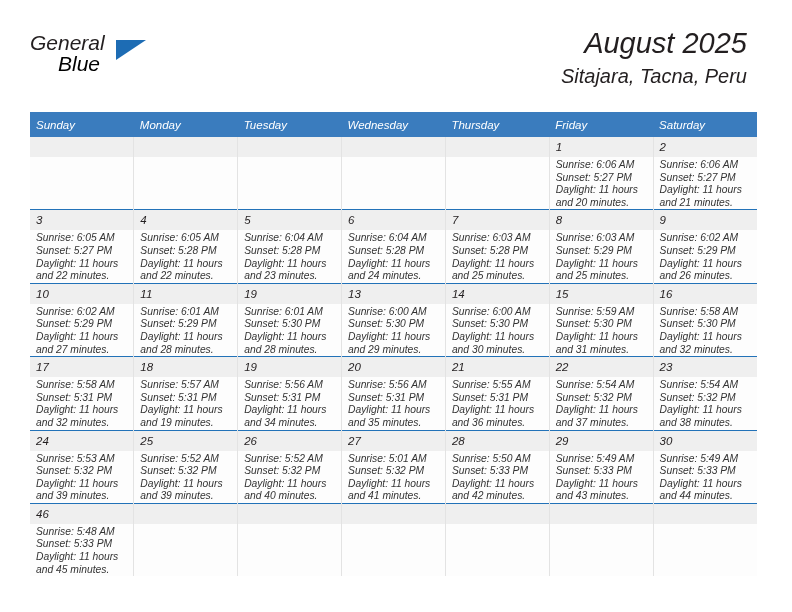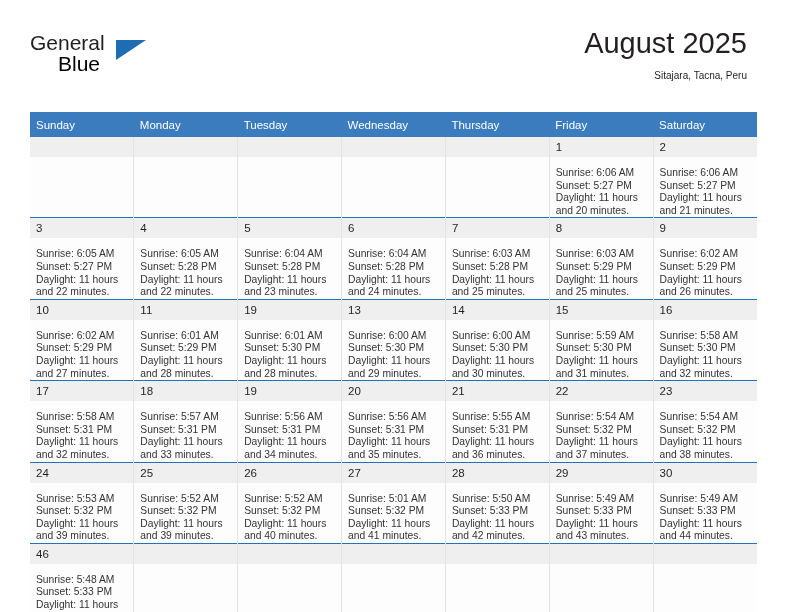--- a/index.html
+++ b/index.html
@@ -13,20 +13,21 @@
     font-family: "Liberation Sans", sans-serif;
     color: #231f20;
     overflow: hidden;
   }
 
   .page {
     position: relative;
     width: 792px;
     height: 612px;
     box-sizing: border-box;
+    font-style: italic;
   }
 
   
   .header {
     position: absolute;
     left: 30px;
     top: 26px;
     right: 35px;
     height: 72px;
   }
@@ -69,21 +70,21 @@
     top: 0;
     text-align: right;
   }
   .cal-title {
     font-size: 29px;
     color: #231f20;
     line-height: 34px;
     white-space: nowrap;
   }
   .cal-subtitle {
-    font-size: 10px;
+    font-size: 20px;
     color: #231f20;
     line-height: 20px;
     margin-top: 6px;
     white-space: nowrap;
   }
 
   
   .calendar {
     position: absolute;
     left: 30px;
@@ -124,21 +125,21 @@
   .daynum {
     display: block;
     background: #efefef;
     font-size: 11.5px;
     color: #231f20;
     padding: 3px 0 3px 6px;
     height: 14px;
     line-height: 14px;
   }
   .cell-body {
-    padding: 10px 5px 0 6px;
+    padding: 2px 5px 0 6px;
   }
   .cell-line {
     font-size: 10.3px;
     line-height: 12.6px;
     color: #333333;
     white-space: nowrap;
   }
   .empty .daynum {
     background: #efefef;
   }
@@ -350,21 +351,21 @@
               <div class="cell-line">Daylight: 11 hours</div>
               <div class="cell-line">and 32 minutes.</div>
             </div>
           </td>
           <td>
             <span class="daynum">18</span>
             <div class="cell-body">
               <div class="cell-line">Sunrise: 5:57 AM</div>
               <div class="cell-line">Sunset: 5:31 PM</div>
               <div class="cell-line">Daylight: 11 hours</div>
-              <div class="cell-line">and 33 minutes.</div>
+              <div class="cell-line">and 19 minutes.</div>
             </div>
           </td>
           <td>
             <span class="daynum">19</span>
             <div class="cell-body">
               <div class="cell-line">Sunrise: 5:56 AM</div>
               <div class="cell-line">Sunset: 5:31 PM</div>
               <div class="cell-line">Daylight: 11 hours</div>
               <div class="cell-line">and 34 minutes.</div>
             </div>

